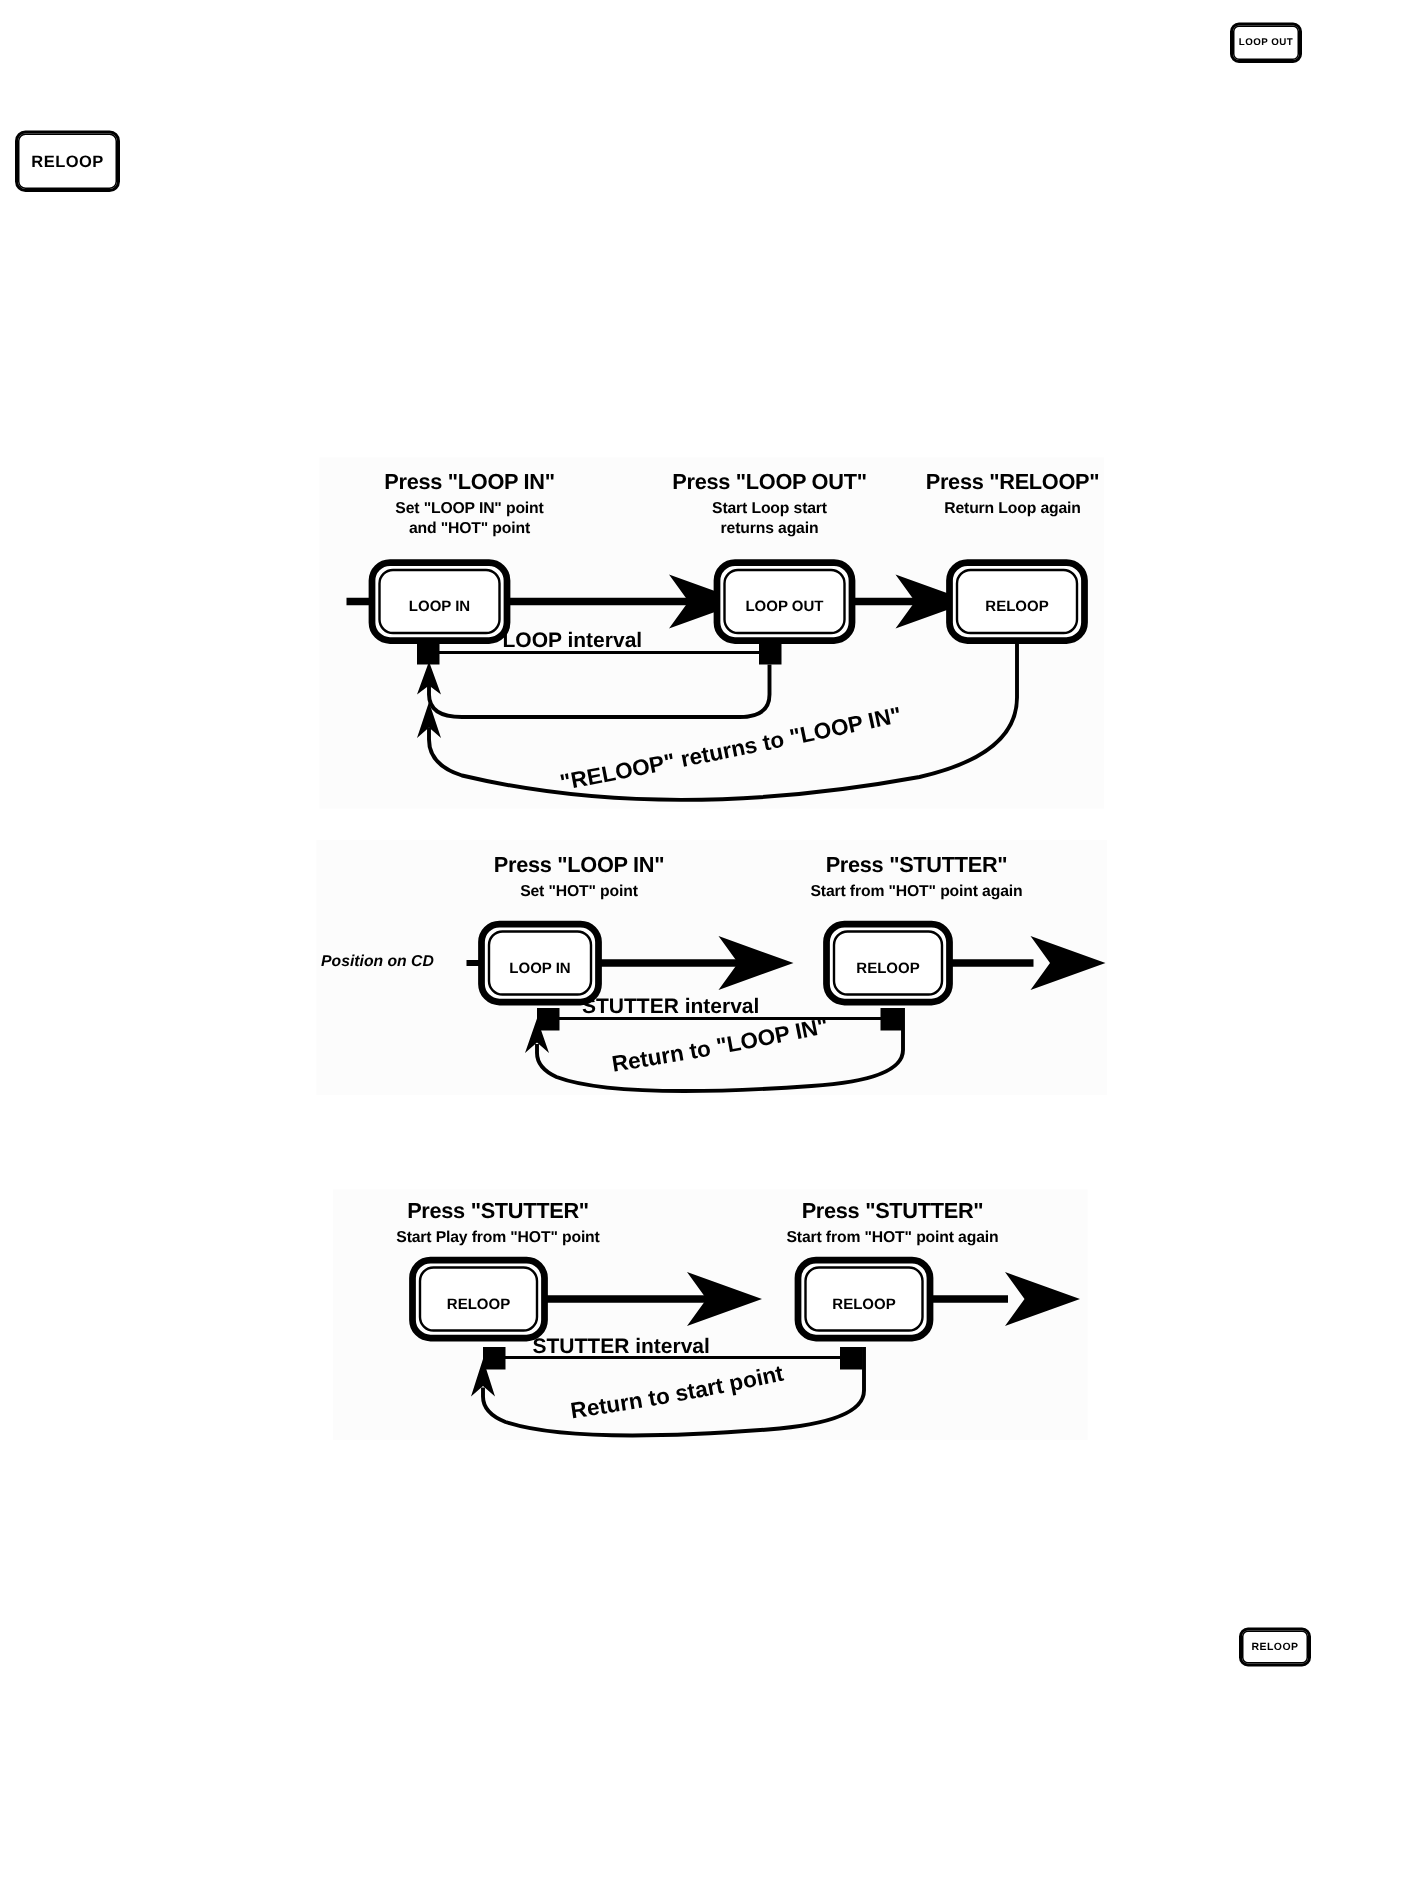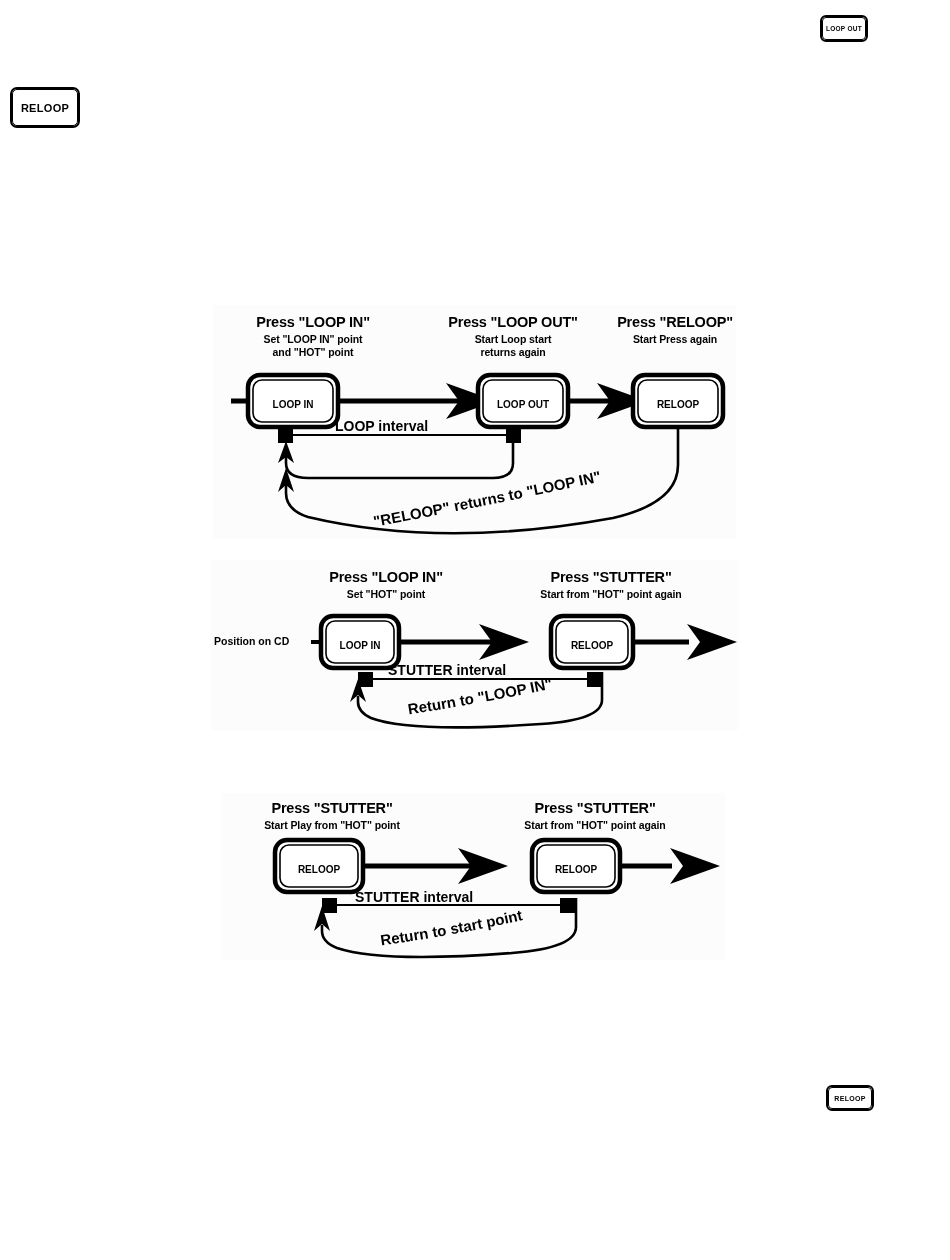--- a/index.html
+++ b/index.html
@@ -92,20 +92,21 @@
     font-weight: bold;
     color: #000;
     white-space: nowrap;
   }
   .side-label {
     position: absolute;
     font-size: 10.5px;
     font-weight: bold;
     color: #000;
     white-space: nowrap;
+    font-style: italic;
   }
   .btn-face-text {
     font-family: "Liberation Sans", sans-serif;
     font-weight: bold;
     fill: #000;
   }
   .curved-text {
     font-family: "Liberation Sans", sans-serif;
     font-weight: bold;
     fill: #000;
@@ -137,21 +138,21 @@
     </div>
 
     <div class="hdr" style="left:200px; top:10px; width:200px;">
       <span class="t1">Press "LOOP OUT"</span>
       <span class="t2">Start Loop start</span>
       <span class="t3">returns again</span>
     </div>
 
     <div class="hdr" style="left:372px; top:10px; width:180px;">
       <span class="t1">Press "RELOOP"</span>
-      <span class="t2">Start Press again</span>
+      <span class="t2">Return Loop again</span>
       <span class="t3"></span>
     </div>
 
     <div class="interval-label" style="left:122px; top:113px;">LOOP interval</div>
 
     <svg viewBox="0 0 523 234" preserveAspectRatio="none">
       <defs>
         <path id="p1-arc-reloop" d="M 150,224 Q 300,196 435,166"></path>
       </defs>
 

